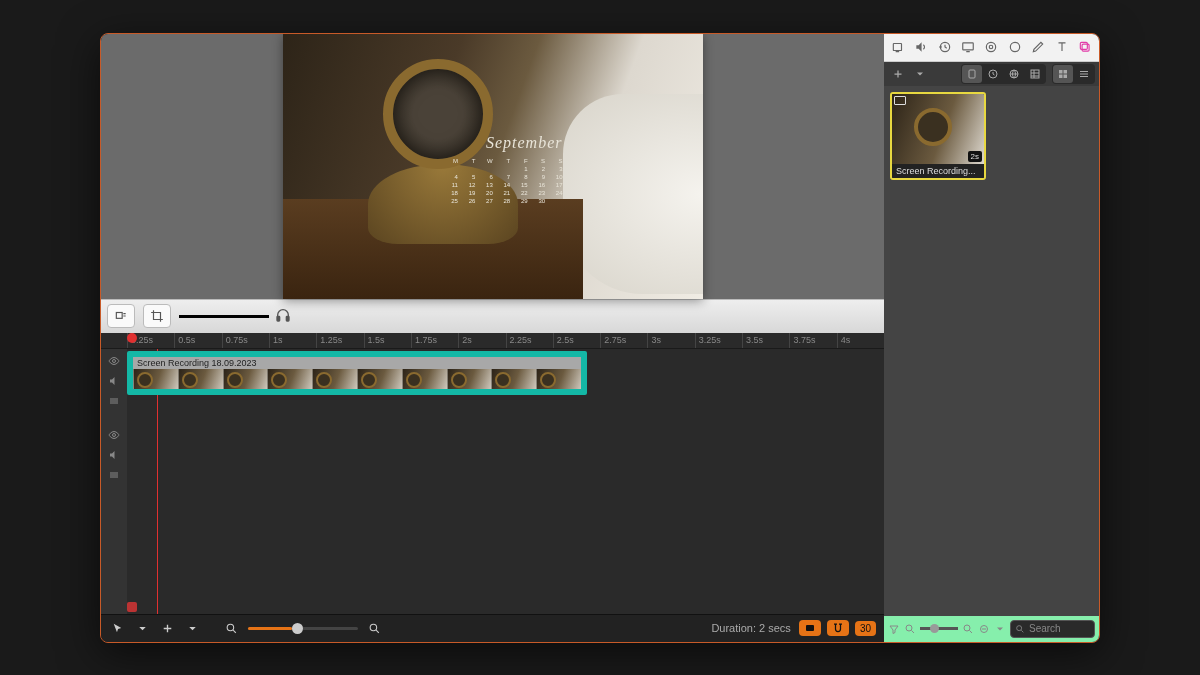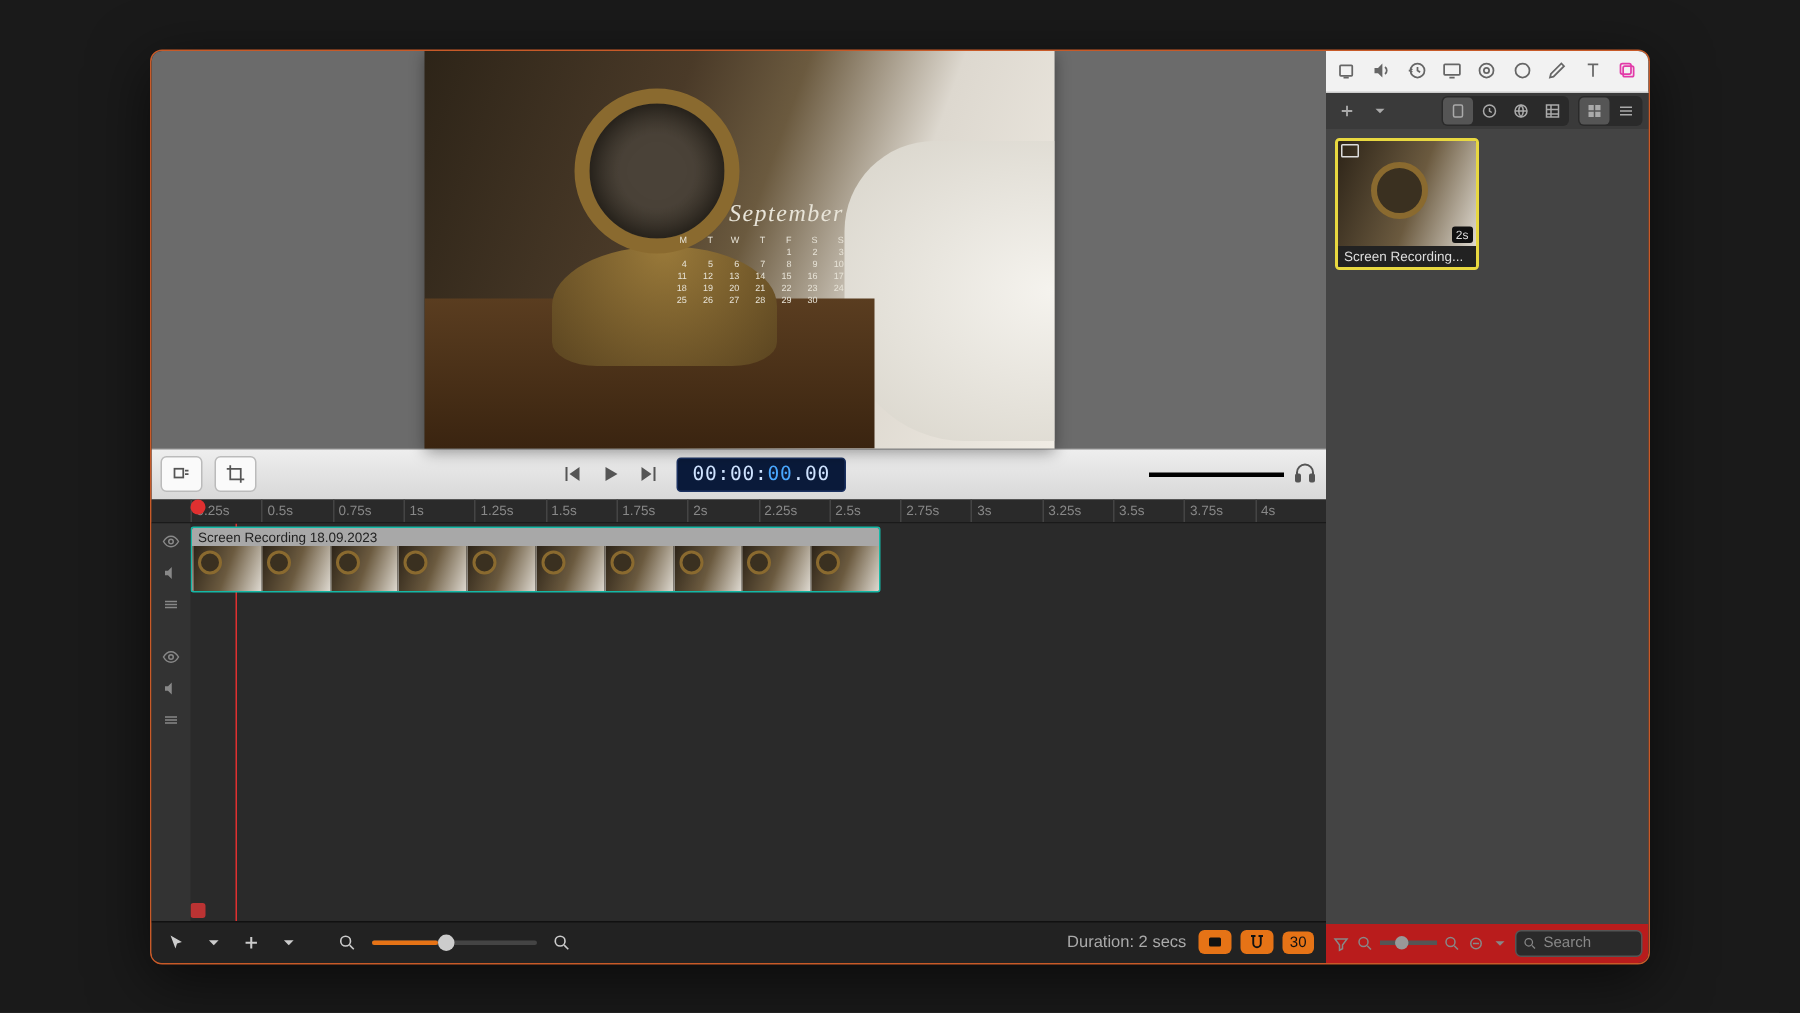--- a/index.html
+++ b/index.html
@@ -123,21 +123,21 @@
 
   .timeline {
     flex:1; display:flex; background:#2a2a2a; position:relative; min-height:0;
   }
   .tl-gutter { width:26px; background:#333; display:flex; flex-direction:column; gap:6px; padding-top:6px; align-items:center }
   .gicon { color:#888 }
   .gicon svg { width:12px; height:12px }
   .tl-tracks { flex:1; position:relative; overflow:hidden }
   .clip {
     position:absolute; left:0; top:2px; height:44px; width:460px;
-    border:1px solid #14b8a6; border-radius:2px; overflow:hidden;
+    border:6px solid #14b8a6; border-radius:2px; overflow:hidden;
   }
   .clip-label {
     background:#a8a8a8; color:#222; font-size:9px; padding:1px 4px; height:12px;
   }
   .clip-thumbs { display:flex; height:30px }
   .cthumb { flex:1; background:linear-gradient(110deg,#2d2418,#6b5a3f 50%,#ddd8cf); border-left:1px solid rgba(0,0,0,0.3); position:relative }
   .cthumb::after { content:""; position:absolute; left:3px; top:3px; width:12px; height:12px; border:2px solid #8a6a2f; border-radius:50%; background:#3a3020 }
   .end-marker { position:absolute; bottom:2px; left:0; width:10px; height:10px; background:#b33; border-radius:2px }
 
   .statusbar {
@@ -175,21 +175,21 @@
     width:96px; border:2px solid #e8d840; border-radius:3px; overflow:hidden;
     background:#333;
   }
   .asset .th { height:70px; background:linear-gradient(110deg,#2d2418,#6b5a3f 55%,#ddd8cf); position:relative }
   .asset .th::after { content:""; position:absolute; left:22px; top:14px; width:30px; height:30px; border:4px solid #8a6a2f; border-radius:50%; background:#3a3020 }
   .asset .th .corner { position:absolute; top:2px; left:2px; width:12px; height:9px; border:1px solid #ddd; border-radius:1px }
   .asset .th .dur { position:absolute; bottom:2px; right:2px; background:#111; color:#ddd; font-size:8px; padding:1px 3px; border-radius:2px }
   .asset .name { font-size:9px; color:#ddd; padding:2px 4px; background:#222; white-space:nowrap; overflow:hidden; text-overflow:ellipsis }
 
   .lib-searchbar {
-    height:26px; background:#b91c1c; display:flex; align-items:center; gap:4px; padding:0 4px;
+    height:26px; background:#86efac; display:flex; align-items:center; gap:4px; padding:0 4px;
   }
   .ls-btn { color:#888; display:flex; align-items:center }
   .ls-btn svg { width:12px; height:12px }
   .ls-zoom { width:38px; height:3px; background:#555; position:relative }
   .ls-zoom .zt { position:absolute; left:10px; top:-3px; width:9px; height:9px; background:#999; border-radius:50% }
   .ls-search { flex:1; height:18px; background:#2a2a2a; border:1px solid #555; border-radius:4px; display:flex; align-items:center; padding:0 4px; gap:4px; color:#888; font-size:10px }
   .ls-search svg { width:10px; height:10px }
 </style>
 </head>
 <body>
@@ -262,40 +262,20 @@
               <rect x="4" y="6" width="10" height="10"></rect>
               <path d="M16 8h4M16 12h4"></path>
             </svg>
         </div>
         <div class="pb-btn">
           <svg viewBox="0 0 24 24" fill="none" stroke="currentColor" stroke-width="2">
               <path d="M6 2v16h16M2 6h16v16"></path>
             </svg>
         </div>
 
-        <div class="transport">
-          <div class="ctl">
-            <svg viewBox="0 0 24 24" fill="currentColor">
-                <path d="M6 5h2v14H6zM20 5l-10 7 10 7z"></path>
-              </svg>
-          </div>
-          <div class="ctl">
-            <svg viewBox="0 0 24 24" fill="currentColor">
-                <path d="M7 5l12 7-12 7z"></path>
-              </svg>
-          </div>
-          <div class="ctl">
-            <svg viewBox="0 0 24 24" fill="currentColor">
-                <path d="M16 5h2v14h-2zM4 5l10 7-10 7z"></path>
-              </svg>
-          </div>
-          <div class="timecode">
-            <span>00:00:</span><span class="blue">00</span><span>.00</span>
-          </div>
-        </div>
 
         <div class="vol">
           <div class="track">
               <div class="fill"></div>
             </div>
           <div class="headphones">
             <svg viewBox="0 0 24 24" fill="none" stroke="currentColor" stroke-width="2">
                 <path d="M4 14v-2a8 8 0 0116 0v2"></path>
                 <rect x="3" y="14" width="4" height="7" rx="1" fill="currentColor"></rect>
                 <rect x="17" y="14" width="4" height="7" rx="1" fill="currentColor"></rect>

